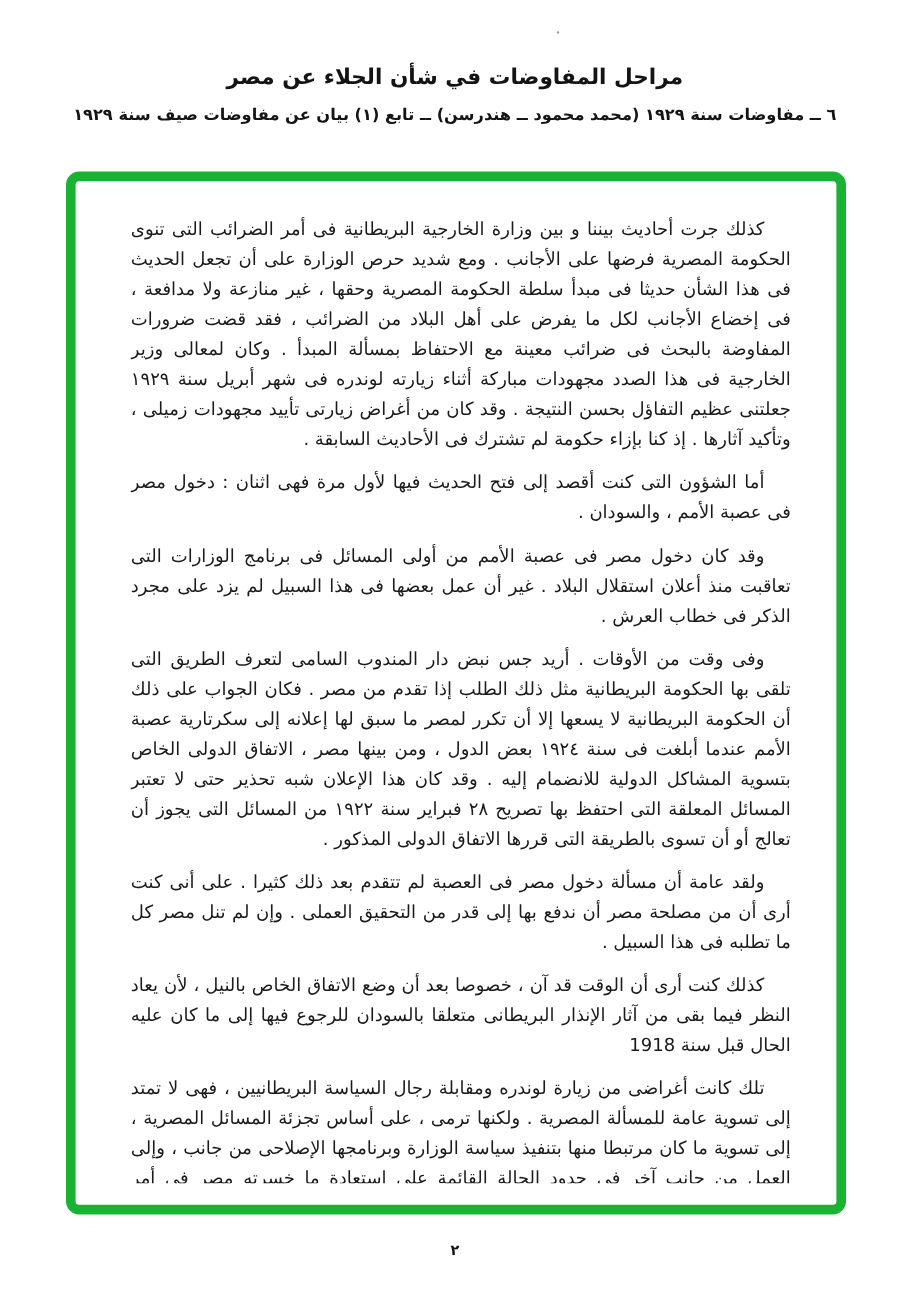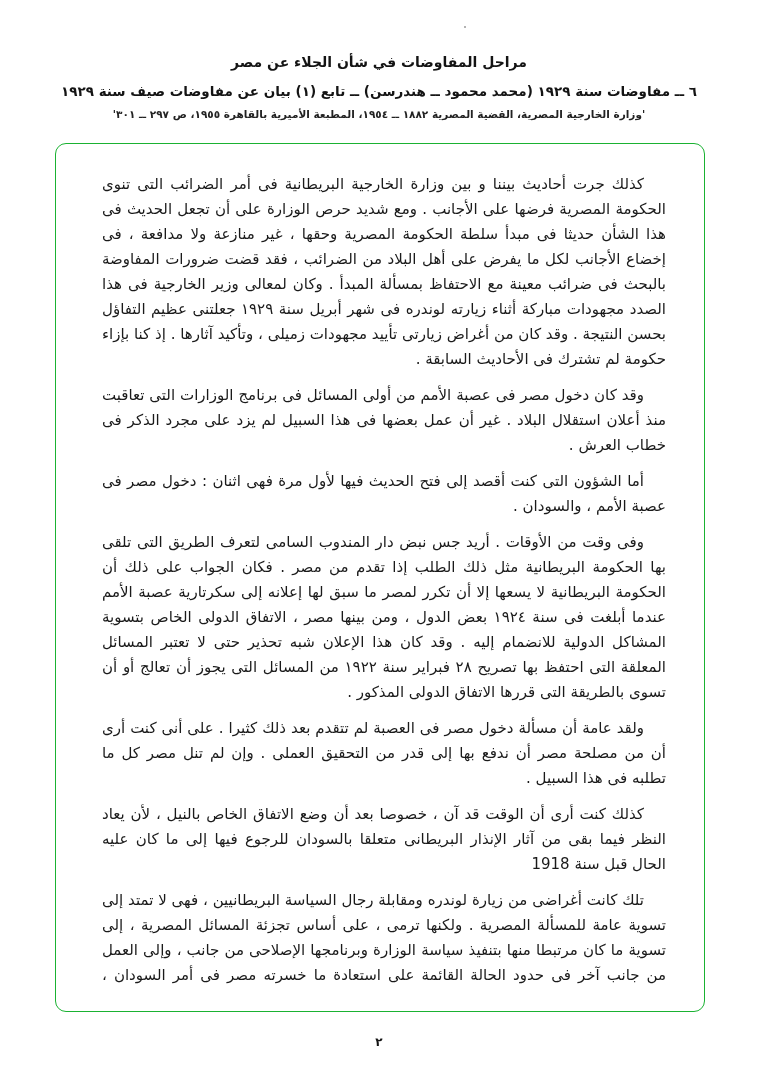--- a/index.html
+++ b/index.html
@@ -11,21 +11,21 @@
     color: #141414;
     overflow: hidden;
   }
   .header {
     position: absolute;
     top: 54px; left: 0; width: 758px;
     text-align: center;
     direction: rtl;
   }
   .doc-title {
-    font-size: 14px; font-weight: bold;
+    font-size: 18px; font-weight: bold;
     margin: 0 0 13px 0;
     letter-spacing: 0.3px;
   }
   .doc-subtitle {
     font-size: 13.5px; font-weight: bold;
     margin: 0 0 9px 0;
     text-align: center;
   }
   .doc-source {
     font-size: 10.5px; font-weight: bold;
@@ -34,21 +34,21 @@
   }
   .speck {
     position: absolute; left: 464px; top: 26px;
     width: 2px; height: 2px; background: #9a9a9a; border-radius: 50%;
   }
   .green-frame {
     position: absolute;
     left: 55px; top: 143px;
     width: 650px; height: 869px;
     box-sizing: border-box;
-    border: 1px solid #eab308;
+    border: 8px solid #eab308;
     border-radius: 11px;
     background: #ffffff;
   }
   .frame-text {
     position: absolute;
     top: 28px; right: 38px; left: 46px; bottom: 18px;
     direction: rtl;
     text-align: justify;
     font-size: 15px;
     line-height: 25px;
@@ -67,28 +67,27 @@
   }
 </style>
 </head>
 <body>
 
 <div class="speck"></div>
 
 <div class="header">
   <p class="doc-title">مراحل المفاوضات في شأن الجلاء عن مصر</p>
   <p class="doc-subtitle">٦ ــ مفاوضات سنة ١٩٢٩ (محمد محمود ــ هندرسن) ــ تابع (١) بيان عن مفاوضات صيف سنة ١٩٢٩</p>
-  <p class="doc-source">'وزارة الخارجية المصرية، القضية المصرية ١٨٨٢ ــ ١٩٥٤، المطبعة الأميرية بالقاهرة ١٩٥٥، ص ٢٩٧ ــ ٣٠١'</p>
 </div>
 
 <div class="green-frame" style="border-color: rgb(26, 178, 50);">
   <div class="frame-text">
     <p>كذلك جرت أحاديث بيننا و بين وزارة الخارجية البريطانية فى أمر الضرائب التى تنوى الحكومة المصرية فرضها على الأجانب . ومع شديد حرص الوزارة على أن تجعل الحديث فى هذا الشأن حديثا فى مبدأ سلطة الحكومة المصرية وحقها ، غير منازعة ولا مدافعة ، فى إخضاع الأجانب لكل ما يفرض على أهل البلاد من الضرائب ، فقد قضت ضرورات المفاوضة بالبحث فى ضرائب معينة مع الاحتفاظ بمسألة المبدأ . وكان لمعالى وزير الخارجية فى هذا الصدد مجهودات مباركة أثناء زيارته لوندره فى شهر أبريل سنة ١٩٢٩ جعلتنى عظيم التفاؤل بحسن النتيجة . وقد كان من أغراض زيارتى تأييد مجهودات زميلى ، وتأكيد آثارها . إذ كنا بإزاء حكومة لم تشترك فى الأحاديث السابقة .</p>
+    <p>أما الشؤون التى كنت أقصد إلى فتح الحديث فيها لأول مرة فهى اثنان : دخول مصر فى عصبة الأمم ، والسودان .</p>
     <p>وقد كان دخول مصر فى عصبة الأمم من أولى المسائل فى برنامج الوزارات التى تعاقبت منذ أعلان استقلال البلاد . غير أن عمل بعضها فى هذا السبيل لم يزد على مجرد الذكر فى خطاب العرش .</p>
-    <p>أما الشؤون التى كنت أقصد إلى فتح الحديث فيها لأول مرة فهى اثنان : دخول مصر فى عصبة الأمم ، والسودان .</p>
     <p>وفى وقت من الأوقات . أريد جس نبض دار المندوب السامى لتعرف الطريق التى تلقى بها الحكومة البريطانية مثل ذلك الطلب إذا تقدم من مصر . فكان الجواب على ذلك أن الحكومة البريطانية لا يسعها إلا أن تكرر لمصر ما سبق لها إعلانه إلى سكرتارية عصبة الأمم عندما أبلغت فى سنة ١٩٢٤ بعض الدول ، ومن بينها مصر ، الاتفاق الدولى الخاص بتسوية المشاكل الدولية للانضمام إليه . وقد كان هذا الإعلان شبه تحذير حتى لا تعتبر المسائل المعلقة التى احتفظ بها تصريح ٢٨ فبراير سنة ١٩٢٢ من المسائل التى يجوز أن تعالج أو أن تسوى بالطريقة التى قررها الاتفاق الدولى المذكور .</p>
     <p>ولقد عامة أن مسألة دخول مصر فى العصبة لم تتقدم بعد ذلك كثيرا . على أنى كنت أرى أن من مصلحة مصر أن ندفع بها إلى قدر من التحقيق العملى . وإن لم تنل مصر كل ما تطلبه فى هذا السبيل .</p>
     <p>كذلك كنت أرى أن الوقت قد آن ، خصوصا بعد أن وضع الاتفاق الخاص بالنيل ، لأن يعاد النظر فيما بقى من آثار الإنذار البريطانى متعلقا بالسودان للرجوع فيها إلى ما كان عليه الحال قبل سنة 1918</p>
     <p>تلك كانت أغراضى من زيارة لوندره ومقابلة رجال السياسة البريطانيين ، فهى لا تمتد إلى تسوية عامة للمسألة المصرية . ولكنها ترمى ، على أساس تجزئة المسائل المصرية ، إلى تسوية ما كان مرتبطا منها بتنفيذ سياسة الوزارة وبرنامجها الإصلاحى من جانب ، وإلى العمل من جانب آخر فى حدود الحالة القائمة على استعادة ما خسرته مصر فى أمر السودان ، وعلى المشاركة الجدية فى الحياة الدولية .</p>
   </div>
 </div>
 
 <div class="page-number">٢</div>
 
 </body></html>

